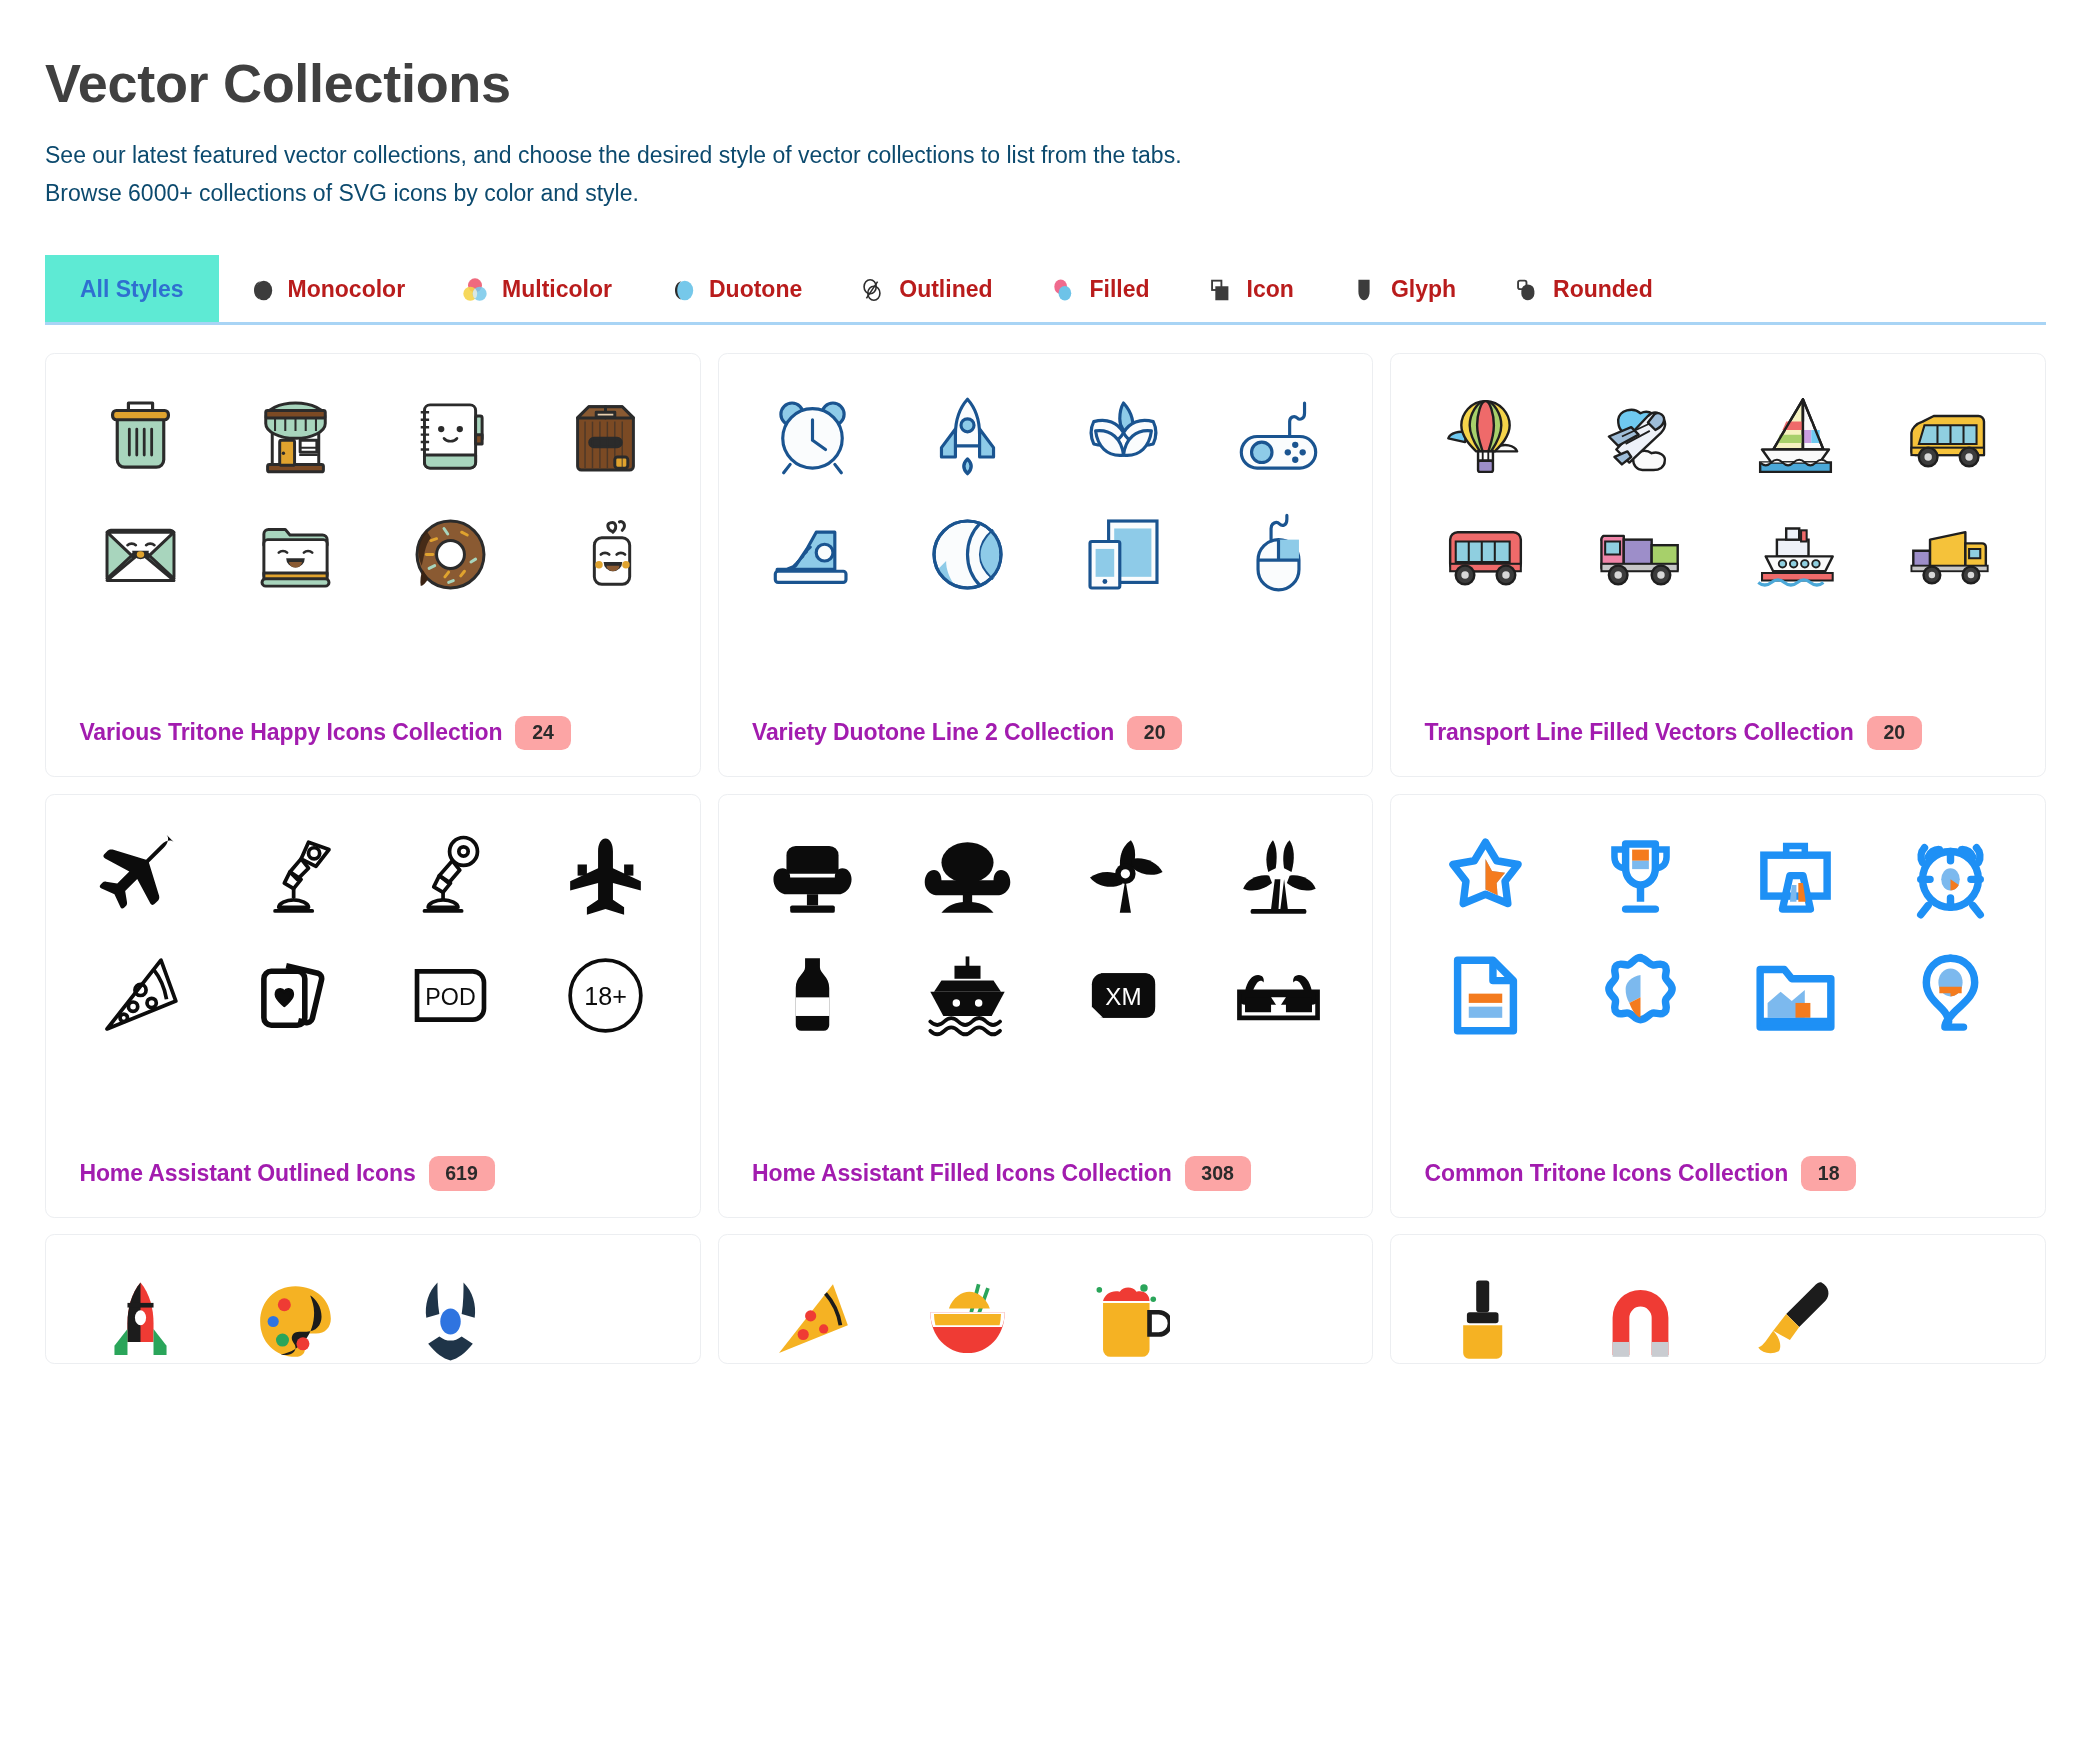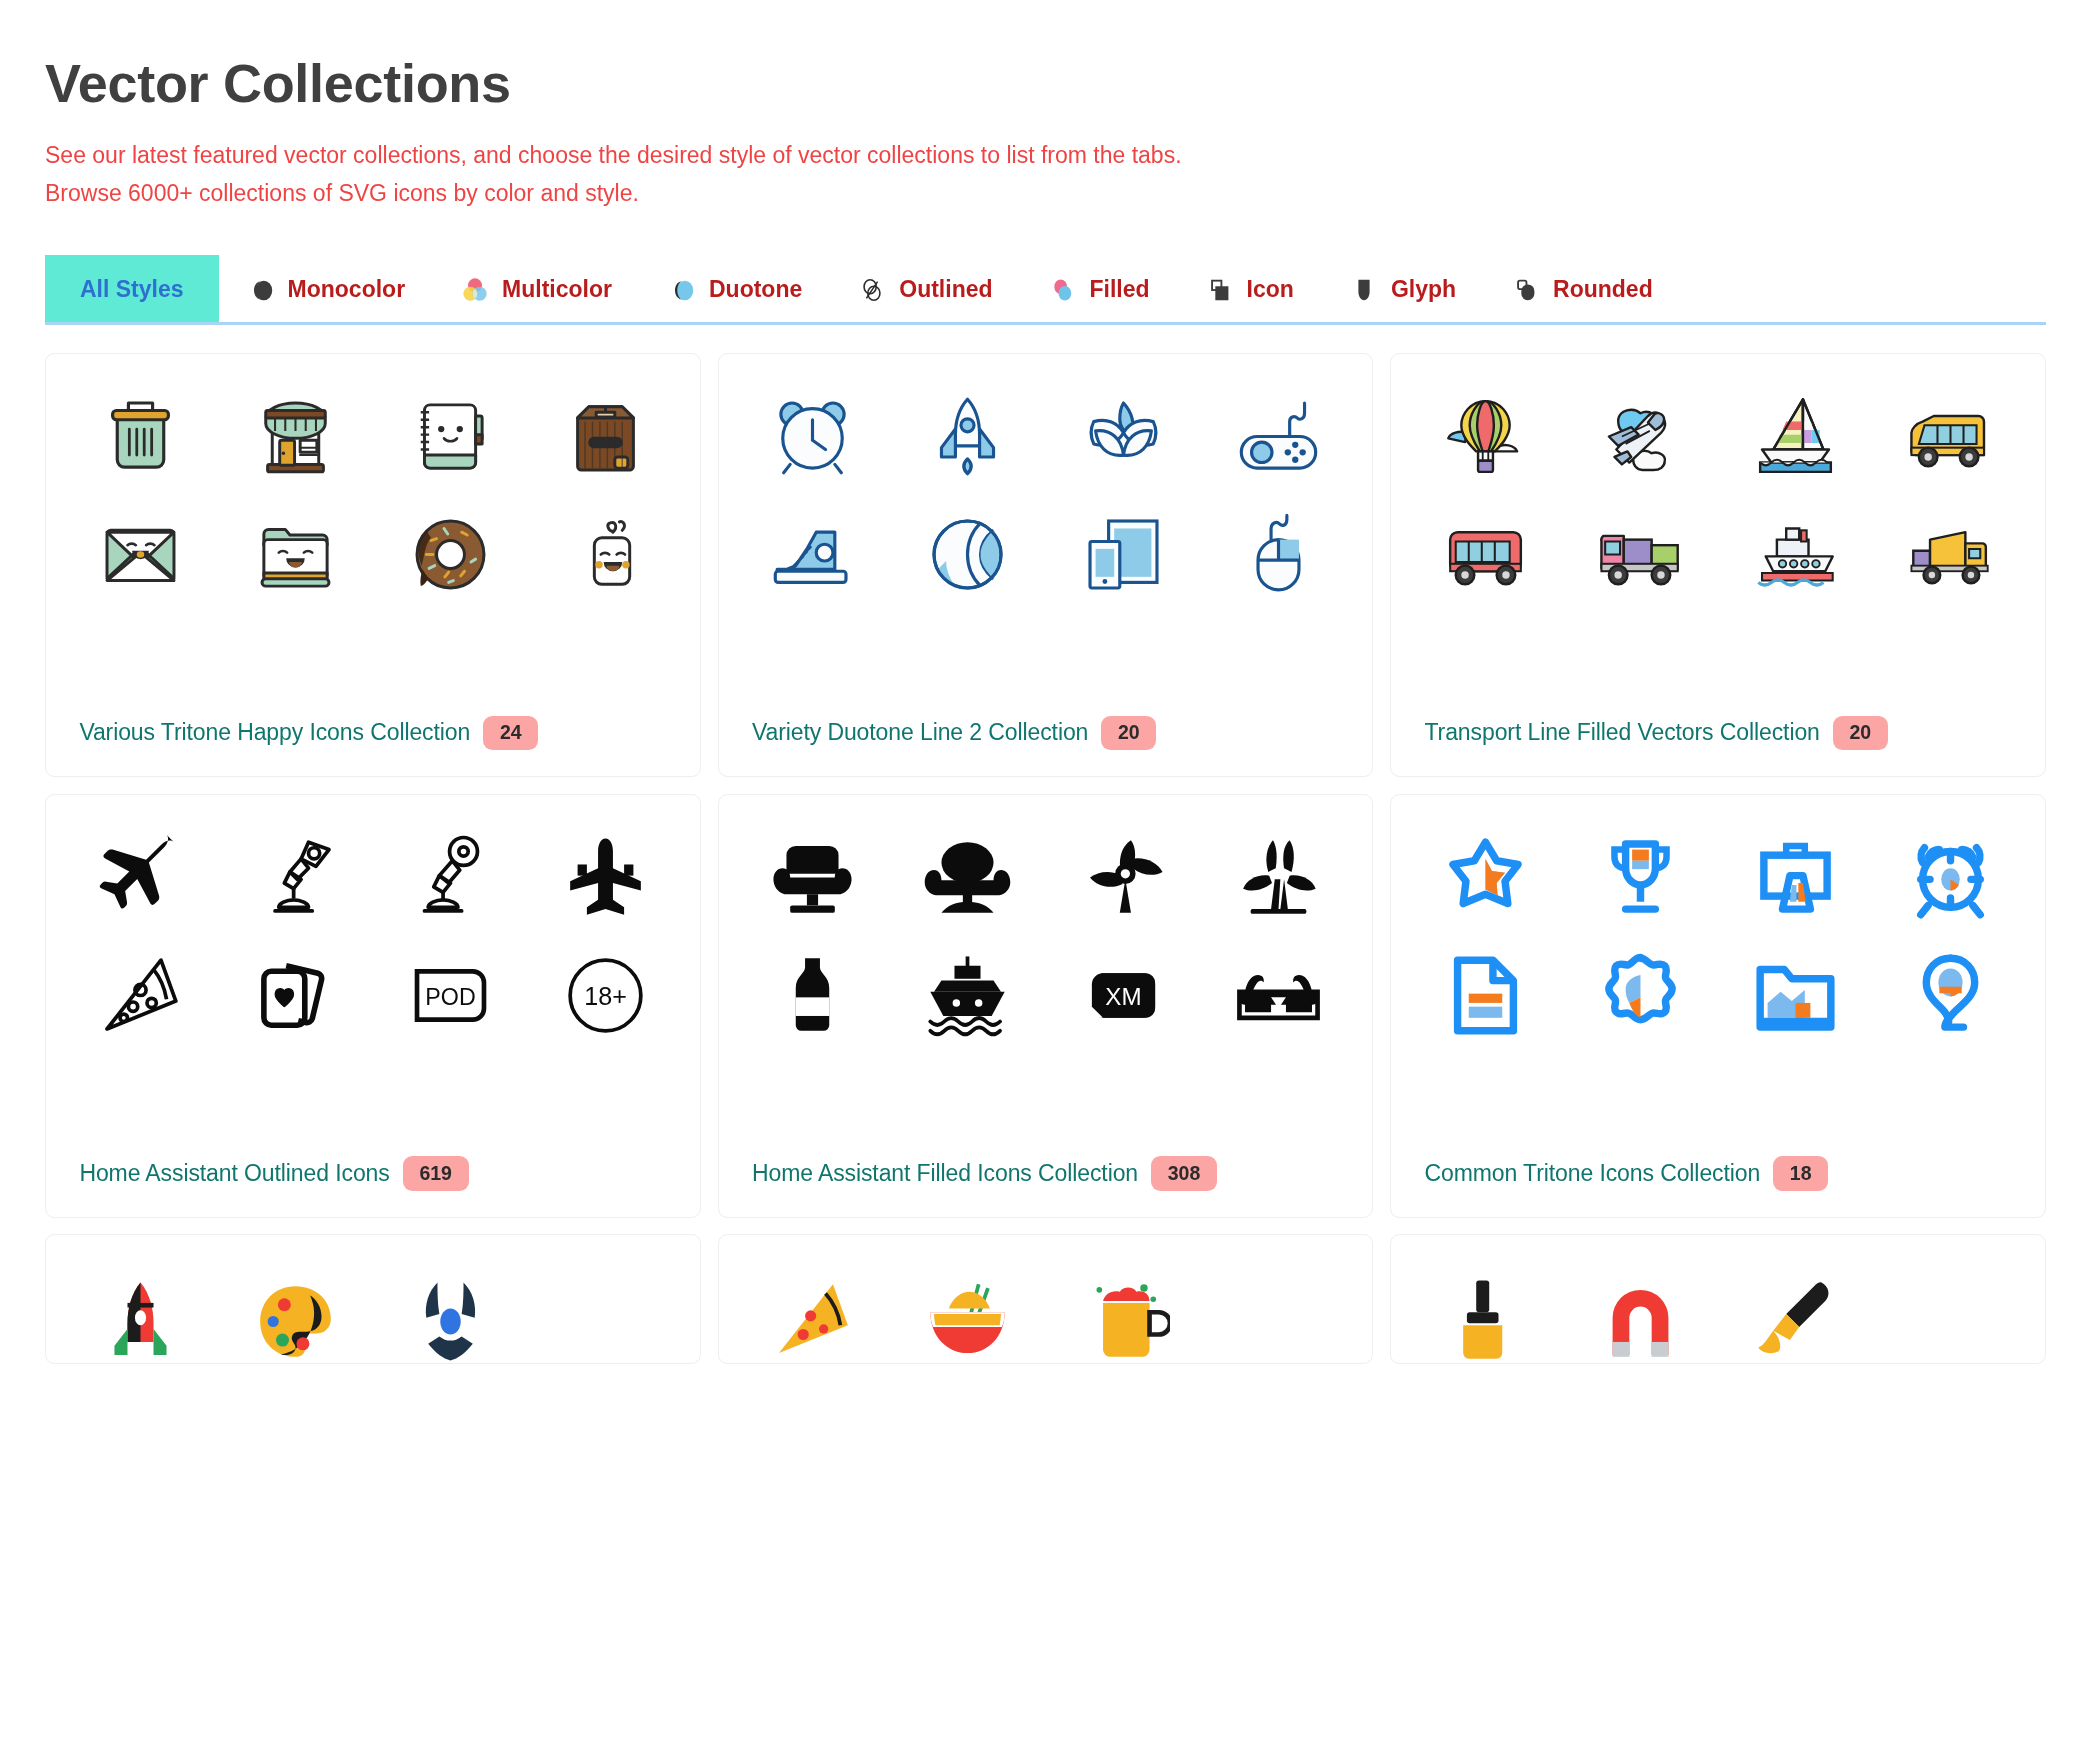--- a/index.html
+++ b/index.html
@@ -19,21 +19,21 @@
   .page-title {
     font-size: 54px;
     font-weight: 700;
     color: #404040;
     letter-spacing: -0.3px;
     margin: 54px 0 0 0;
     line-height: 1.1;
   }
   .subtitle {
     font-size: 23px;
-    color: #ef4444;
+    color: #0c4a6e;
     margin-top: 24px;
     line-height: 1.62;
     font-weight: 400;
   }
   .subtitle div { white-space: nowrap; }
 
   
   .tabbar {
     margin-top: 43px;
     display: flex;
@@ -105,22 +105,22 @@
 
   .cardfoot {
     display: flex;
     align-items: center;
     gap: 13px;
     padding: 13px 7.4px 26px 16.7px;
     flex: 0 0 auto;
   }
   .cardtitle {
     font-size: 23px;
-    font-weight: 400;
-    color: #0f766e;
+    font-weight: 700;
+    color: #a21caf;
     white-space: nowrap;
     letter-spacing: -0.1px;
   }
   .countbadge {
     background: #fca5a5;
     color: #2b2b2b;
     font-size: 19.5px;
     font-weight: 700;
     border-radius: 9.3px;
     padding: 7.4px 16.7px;

